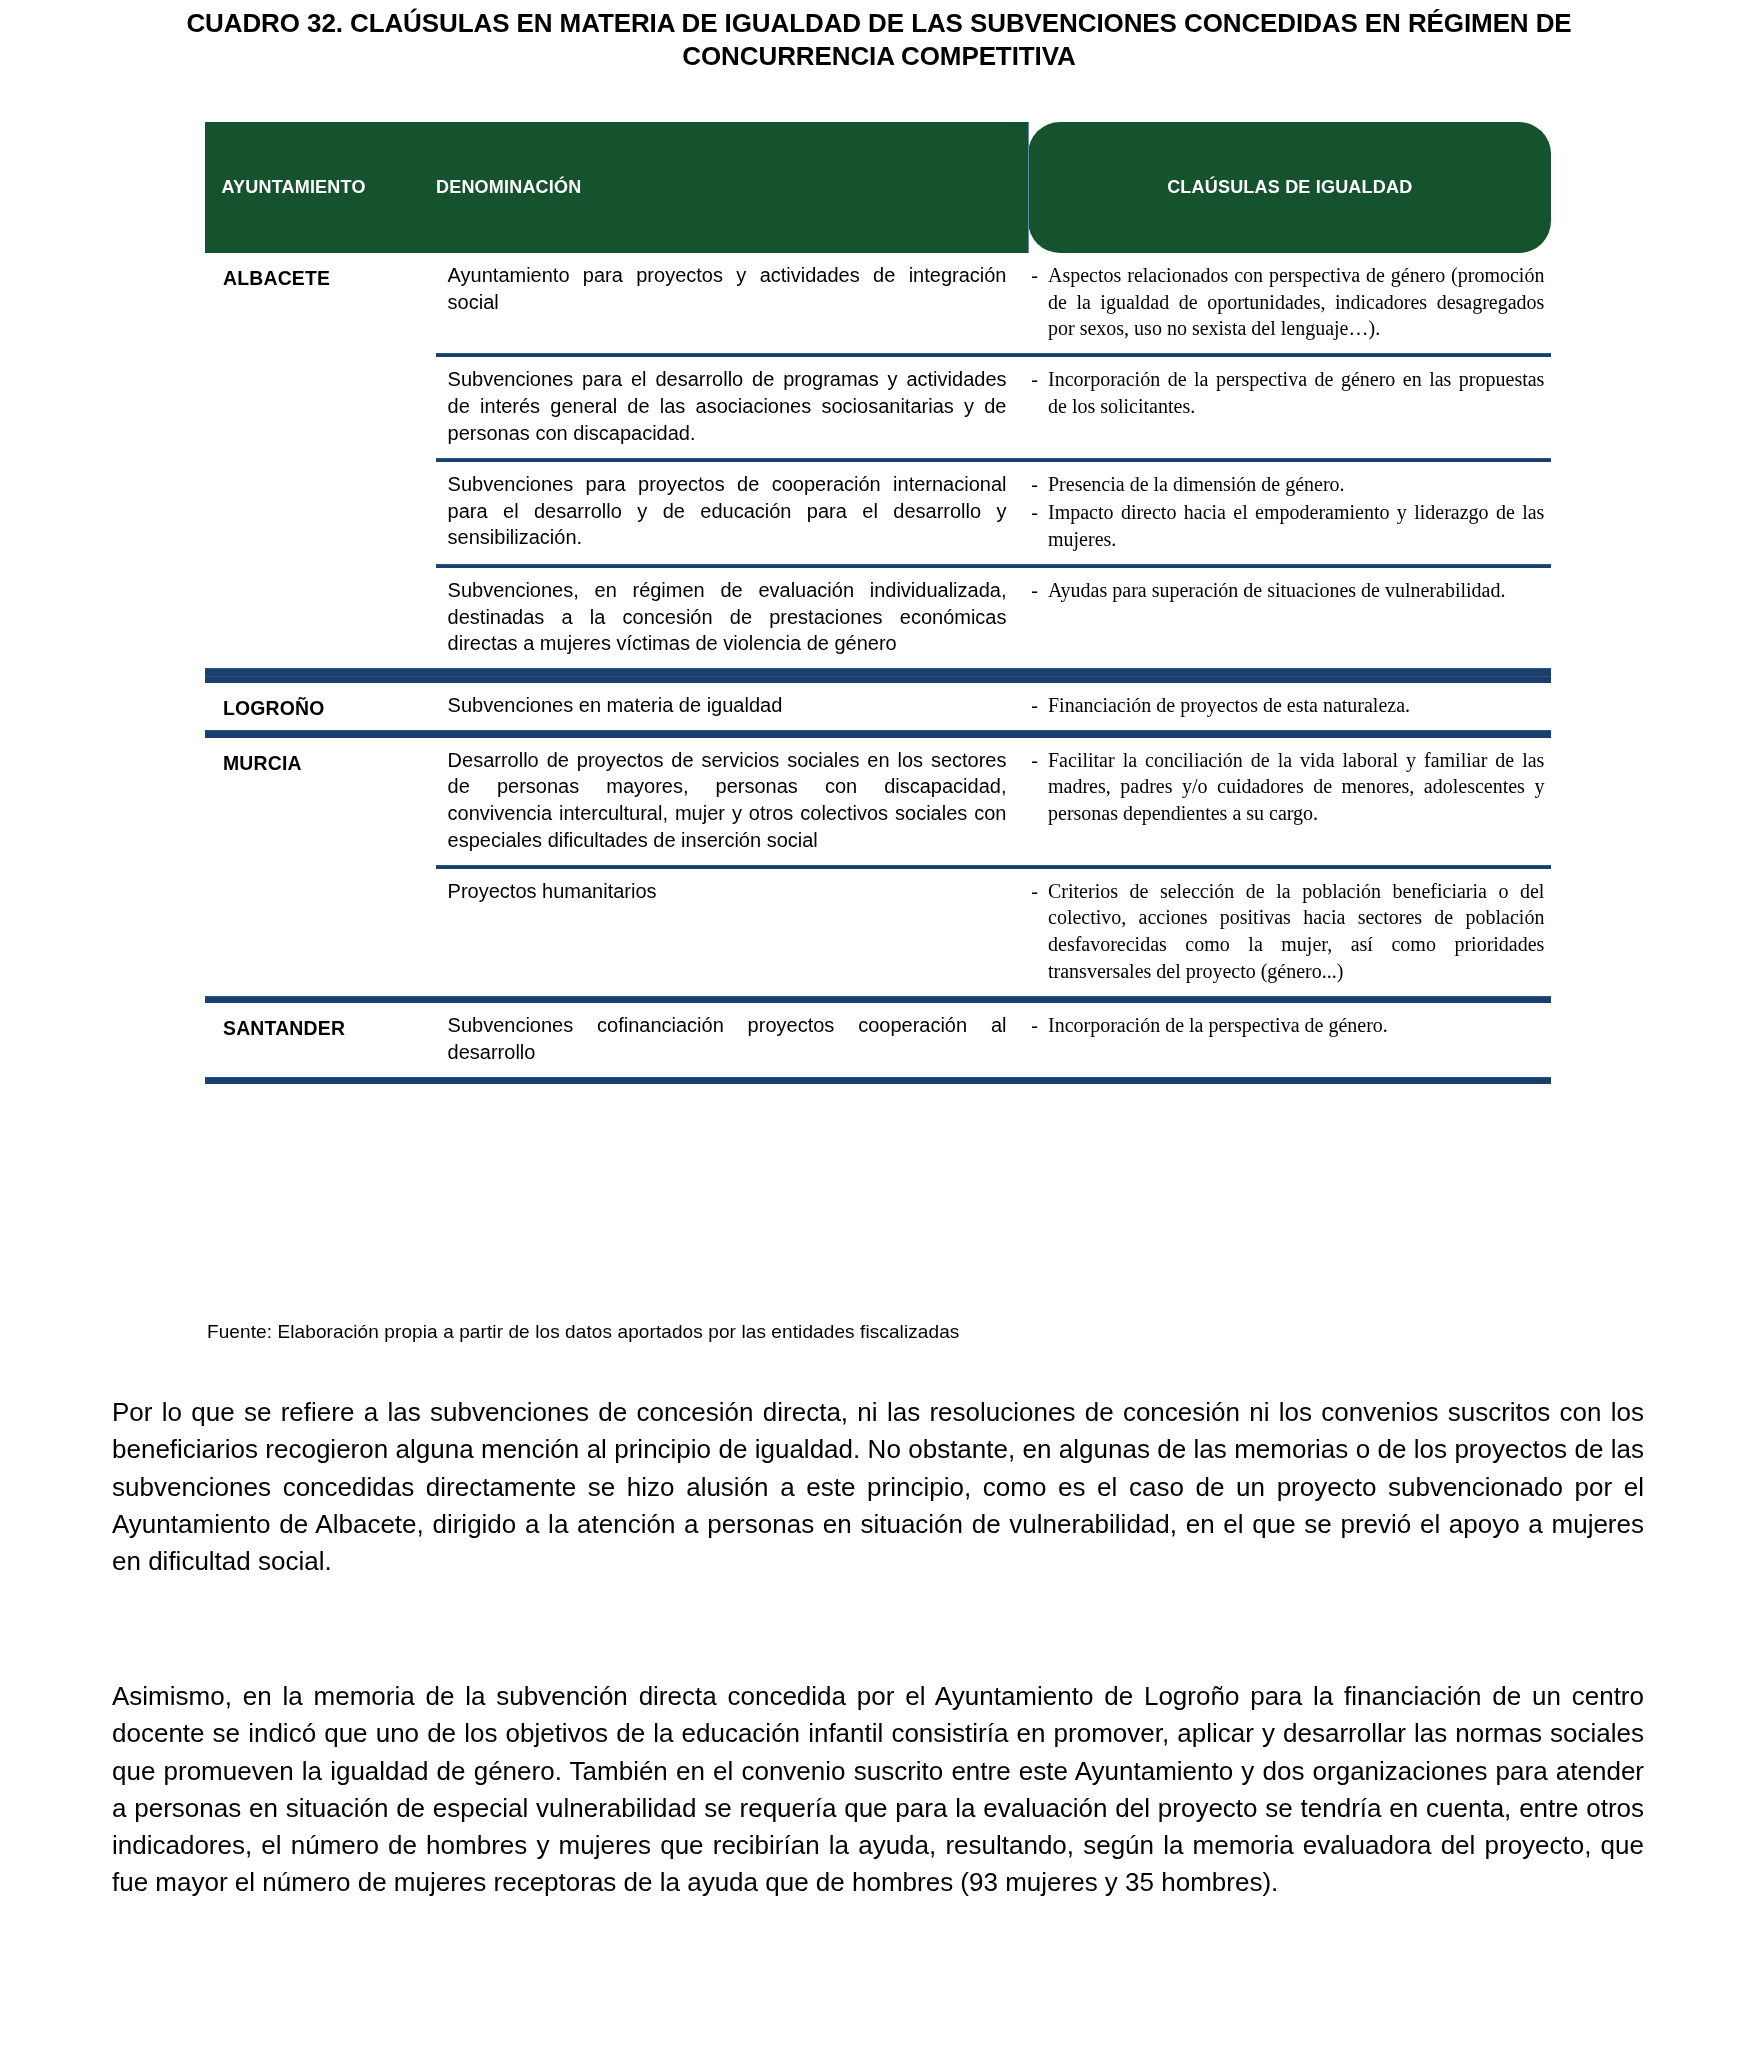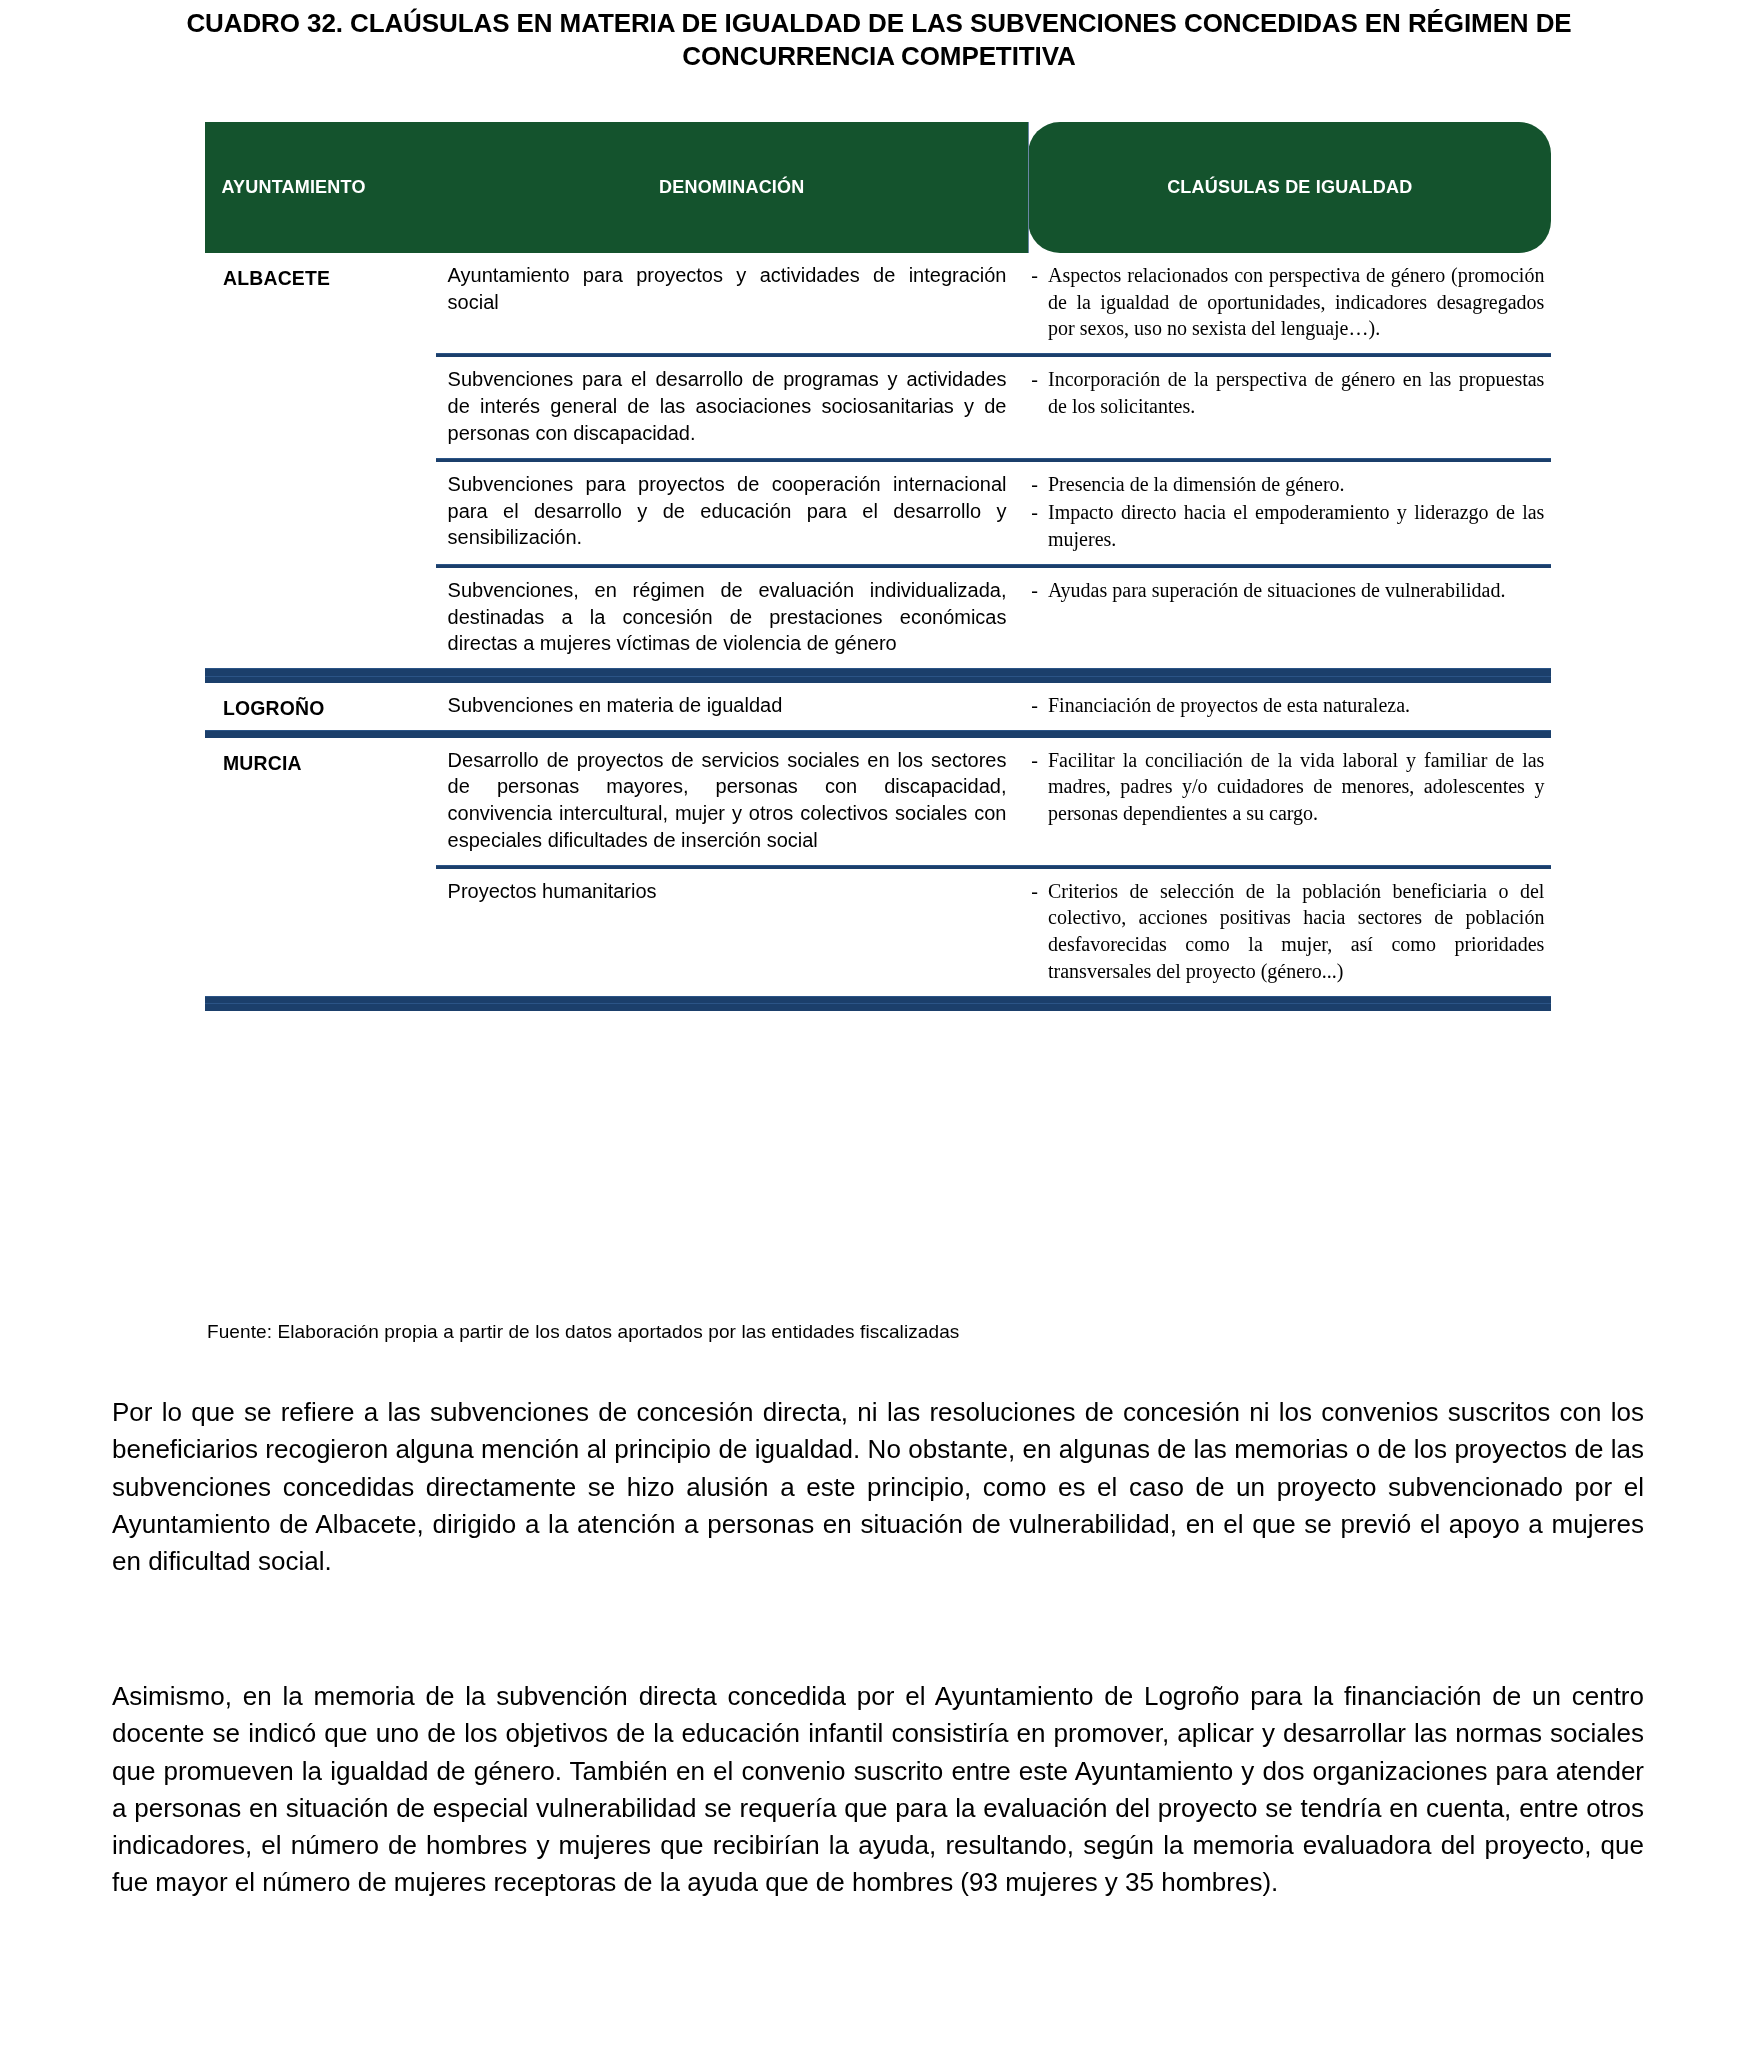--- a/index.html
+++ b/index.html
@@ -58,21 +58,21 @@
     color: #ffffff;
     font-size: 18px;
     font-weight: bold;
     letter-spacing: 0.2px;
     height: 131px;
     vertical-align: middle;
     padding: 0;
     border: none;
   }
   thead th.th-ayto  { text-align: left;   padding-left: 16.5px; }
-  thead th.th-deno  { text-align: center; }
+  thead th.th-deno  { text-align: left; }
   thead th.th-claus { text-align: center; border-left: 1.7px solid #6b86a6; border-radius: 32px; }
 
   tbody td {
     padding: 0;
     border: none;
     vertical-align: top;
     font-size: 20px;
     line-height: 1.33;
   }
 
@@ -279,20 +279,29 @@
               <ul class="claus-list">
                 <li>Criterios de selección de la población beneficiaria o del colectivo, acciones positivas hacia sectores de población desfavorecidas como la mujer, así como prioridades transversales del proyecto (género...)</li>
               </ul>
             </td>
           </tr>
           <tr class="sep-major">
             <td colspan="3">
               <div class="bar"></div>
             </td>
           </tr>
+          <tr>
+            <td class="ayto">SANTANDER</td>
+            <td class="deno">Subvenciones cofinanciación proyectos cooperación al desarrollo</td>
+            <td class="claus">
+              <ul class="claus-list">
+                <li>Incorporación de la perspectiva de género.</li>
+              </ul>
+            </td>
+          </tr>
           <tr class="sep-major">
             <td colspan="3">
               <div class="bar"></div>
             </td>
           </tr>
         </tbody>
     </table>
   </div>
 
   <div class="fuente">Fuente: Elaboración propia a partir de los datos aportados por las entidades fiscalizadas</div>

